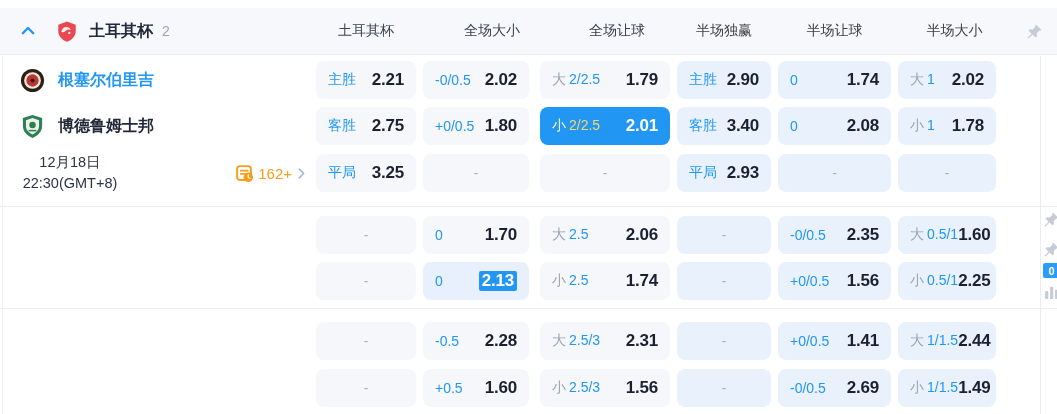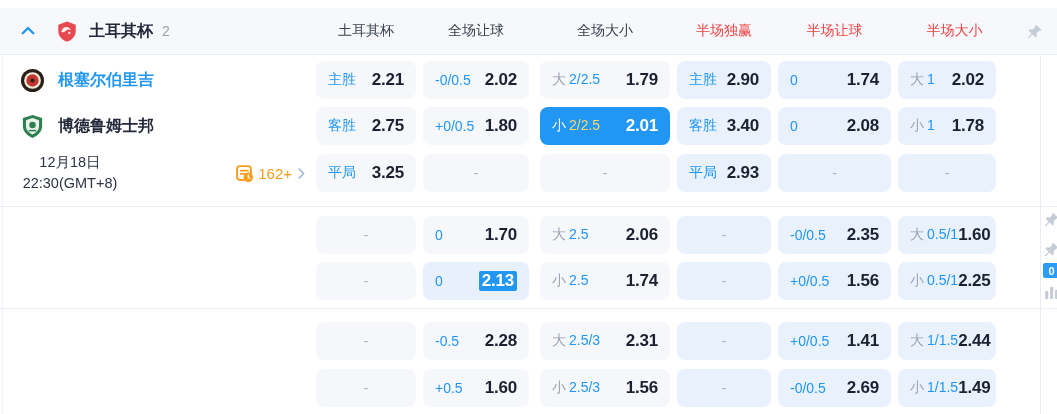--- a/index.html
+++ b/index.html
@@ -8,21 +8,21 @@
 
   
   .header{position:relative;margin-top:8px;height:47px;background:#f6f8fb;
           border-bottom:1px solid #e9edf3;display:flex;align-items:center;box-sizing:border-box;}
   .h-left{width:316px;flex-shrink:0;display:flex;align-items:center;}
   .collapse{margin-left:19px;width:18px;height:18px;cursor:pointer;display:flex;align-items:center;}
   .league-icon{margin-left:19px;width:22px;height:23px;}
   .league-name{margin-left:11px;font-size:16px;font-weight:700;color:#23293a;}
   .match-count{margin-left:9px;font-size:14px;color:#9aa3b0;}
   .hcol{flex-shrink:0;text-align:center;font-size:14px;color:#39414f;}
-  .hcol.blue{color:#ef4444;}
+  .hcol.blue{color:#404040;}
   .w0{width:100px}.w1{width:106px;margin-left:7px}.w2{width:130px;margin-left:11px}
   .w3{width:94px;margin-left:7px}.w4{width:113px;margin-left:7px}.w5{width:113px;margin-left:7px}
   .h-gutter{flex:1;display:flex;justify-content:center;align-items:center;}
 
   
   .section{box-sizing:border-box;}
   .s1{padding:6px 0 13px;border-bottom:1px solid #e9edf3;}
   .s2{padding:9px 0 8px;border-bottom:1px solid #e9edf3;}
   .s3{padding:13px 0 0;}
   .orow{display:flex;align-items:center;}
@@ -83,22 +83,22 @@
         <svg viewBox="0 0 24 24" width="22" height="23">
           <path d="M12 1l9.5 3.5v7c0 6-4.3 9.8-9.5 11.8C6.8 21.3 2.5 17.5 2.5 11.5v-7z" fill="#e8484f"></path>
           <path d="M7.5 8.5c3.2-2.4 7.6-1.3 8.6 1.8-2.1-1.1-4.3-.6-5.4 1-1.1 1.6-3.1 2-5 .9z" fill="#fff" opacity="0.92"></path>
           <circle cx="14.5" cy="13.5" r="1.3" fill="#fff" opacity="0.85"></circle>
         </svg>
       </span>
       <span class="league-name">土耳其杯</span>
       <span class="match-count">2</span>
     </div>
     <span class="hcol w0">土耳其杯</span>
+    <span class="hcol w2">全场大小</span>
     <span class="hcol w1">全场让球</span>
-    <span class="hcol w2">全场大小</span>
     <span class="hcol w3 blue">半场独赢</span>
     <span class="hcol w4 blue">半场让球</span>
     <span class="hcol w5 blue">半场大小</span>
     <span class="h-gutter">
       <svg viewBox="0 0 24 24" width="17" height="17">
           <path d="M14 2l8 8-2.2 1-1-.3-3.8 3.8.5 4-2 2-4.3-4.3L3.4 22l-1.2-1.2 5.6-5.8L3.5 10.7l2-2 4 .5 3.8-3.8-.3-1z" fill="#c6ccd6"></path>
         </svg>
     </span>
   </div>
 

